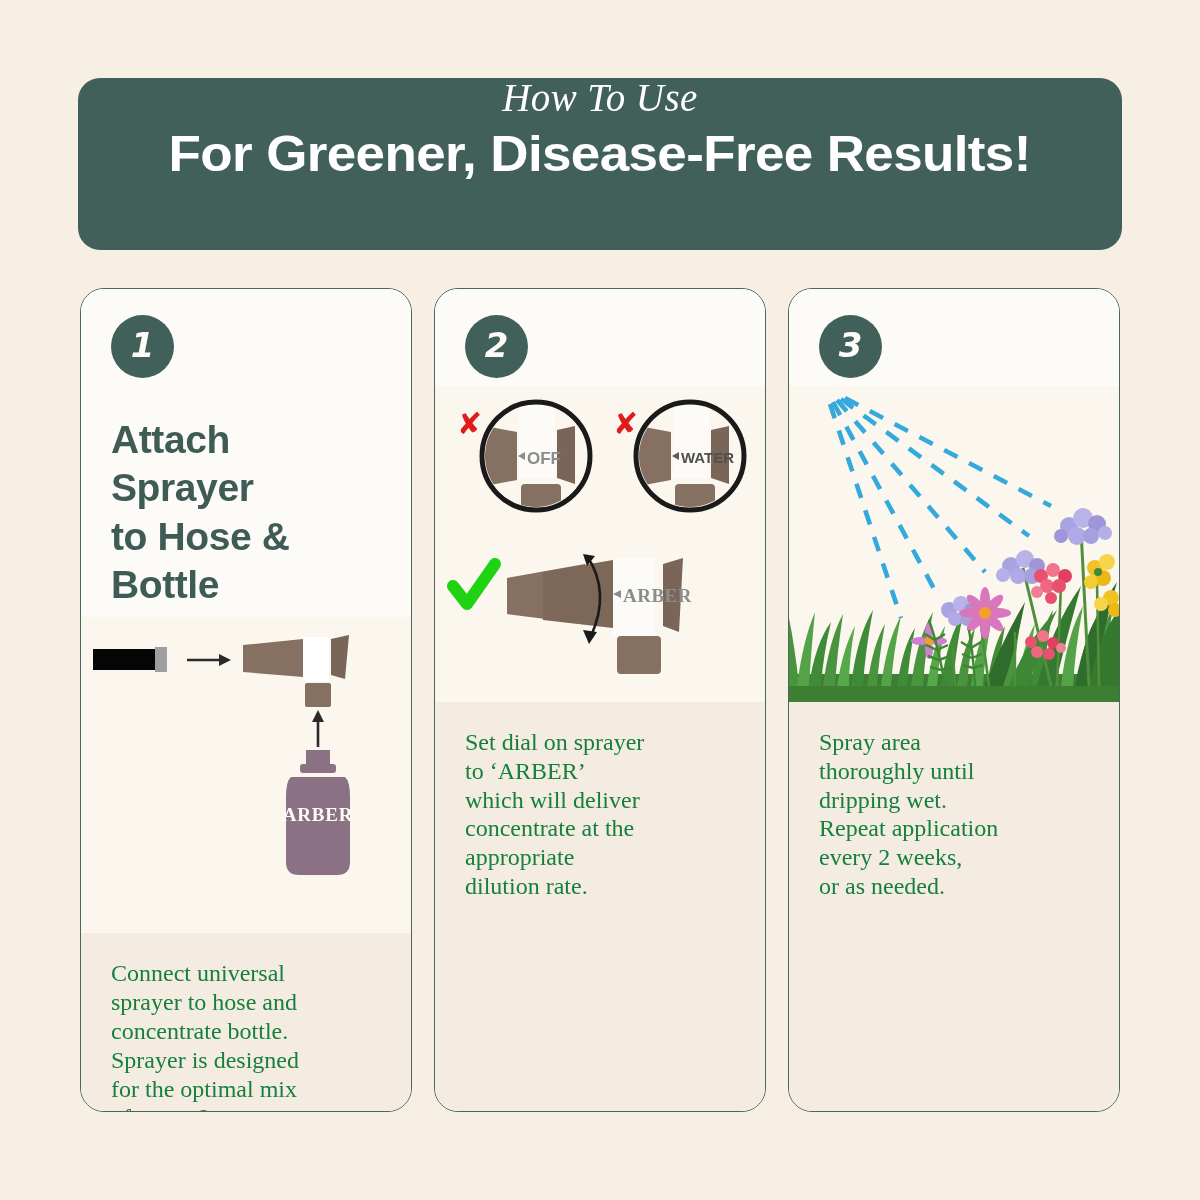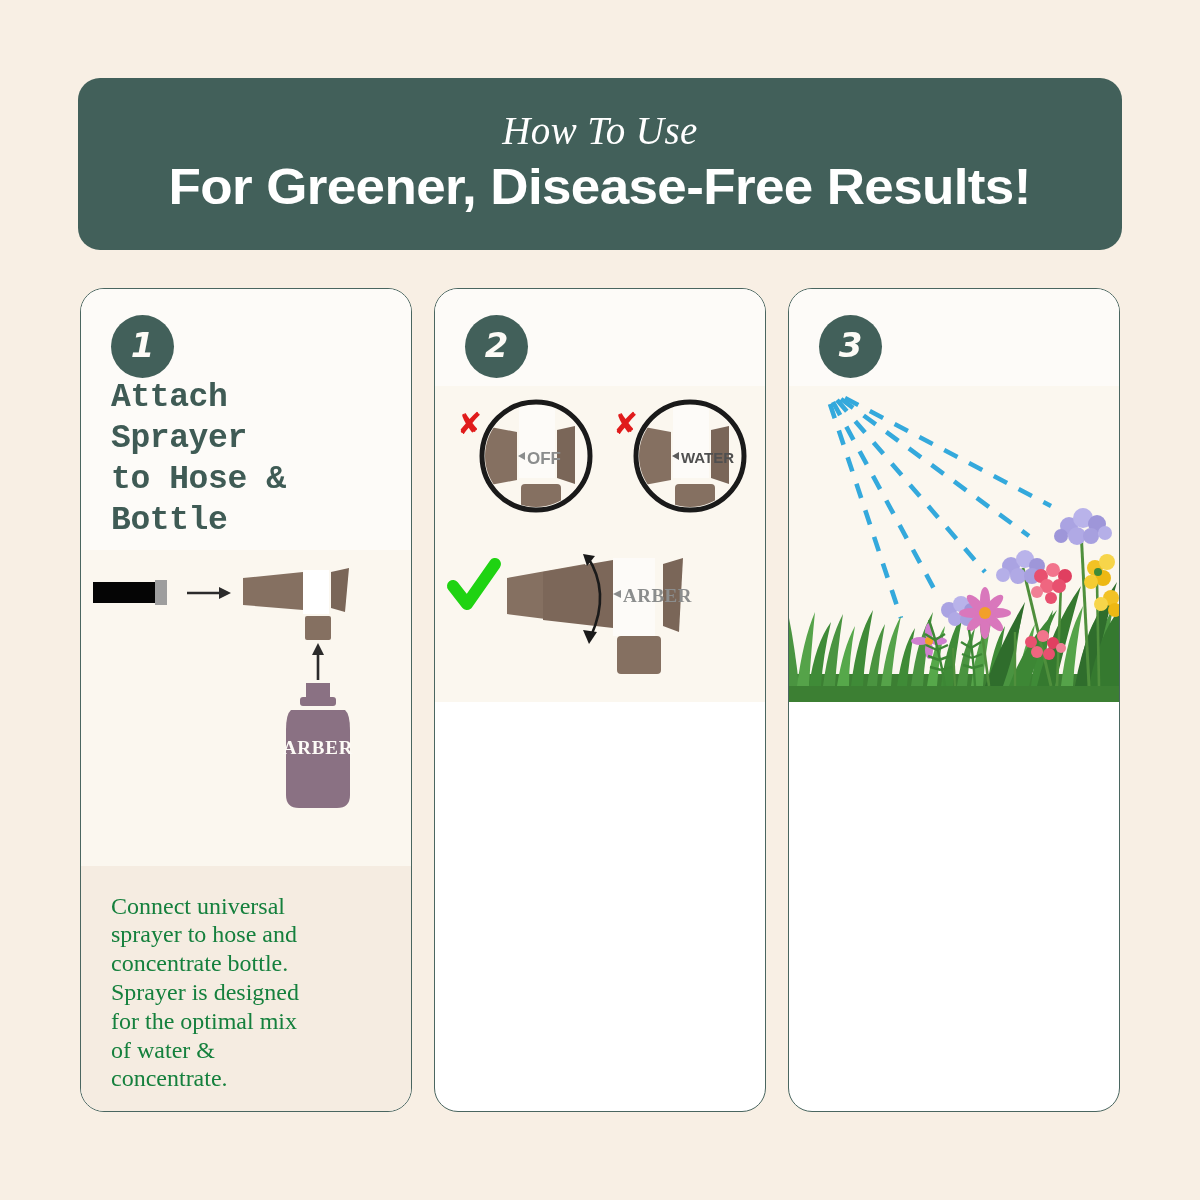--- a/index.html
+++ b/index.html
@@ -24,21 +24,21 @@
     position: absolute;
     left: 78px;
     top: 78px;
     width: 1044px;
     height: 172px;
     background: #42605a;
     border-radius: 22px;
     display: flex;
     flex-direction: column;
     align-items: center;
-    justify-content: center;
+    justify-content: flex-start;
     padding-bottom: 6px;
   }
   .header-eyebrow {
     font-family: "Liberation Serif", serif;
     font-style: italic;
     font-size: 39px;
     color: #ffffff;
     letter-spacing: 0.4px;
     line-height: 1;
     margin-bottom: 12px;
@@ -88,23 +88,24 @@
     align-items: center;
     justify-content: center;
     font-family: "DejaVu Sans", sans-serif;
     font-weight: bold;
     font-size: 34px;
     font-style: italic;
     line-height: 1;
     padding-bottom: 3px;
   }
   .card-title {
-    font-family: Liberation Mono, monospace;
+    margin-top: 38px;
+    font-family: Liberation Sans, sans-serif;
     font-weight: bold;
-    font-size: 33px;
+    font-size: 39px;
     line-height: 1.24;
     color: #3f5b55;
     letter-spacing: -0.4px;
     white-space: pre-line;
     min-height: 84px;
   }
 
   .card-art {
     background: #fbf7ef;
     flex: 0 0 auto;
@@ -239,20 +240,26 @@
               <path d="M152,170 Q176,206 156,250"></path>
             </g>
             <polygon points="148,168 160,170 152,180" fill="#1a1a1a"></polygon>
             <polygon points="154,258 148,244 162,246" fill="#1a1a1a"></polygon>
             <polygon points="178,208 186,204 186,212" fill="#8b8d8d"></polygon>
             <text x="188" y="216" font-family="Liberation Serif, serif" font-weight="bold" font-size="19" letter-spacing="0.5" fill="#8b8d8d">ARBER</text>
           </g>
         </svg>
       </div>
 
+      <div class="card-body">Set dial on sprayer
+to ‘ARBER’
+which will deliver
+concentrate at the
+appropriate
+dilution rate.</div>
     </div>
 
     <div class="card">
       <div class="card-head">
         <div class="badge">3</div>
       </div>
 
       <div class="card-art">
         <svg class="art-svg" viewBox="0 0 330 316" preserveAspectRatio="none">
           <rect x="0" y="0" width="330" height="316" fill="#fbf7ef"></rect>
@@ -397,16 +404,22 @@
               <path d="M146,254 L136,248 M148,264 L137,259 M150,274 L139,270 M152,284 L141,281"></path>
               <path d="M146,254 L156,248 M148,264 L159,259 M150,274 L161,270 M152,284 L163,281"></path>
               <path d="M186,300 Q184,266 180,244"></path>
               <path d="M182,262 L172,256 M183,272 L173,268 M184,282 L174,279"></path>
               <path d="M182,262 L192,256 M183,272 L193,268 M184,282 L194,279"></path>
             </g>
           </g>
         </svg>
       </div>
 
+      <div class="card-body">Spray area
+thoroughly until
+dripping wet.
+Repeat application
+every 2 weeks,
+or as needed.</div>
     </div>
 
   </div>
 </div>
 
 </body></html>

